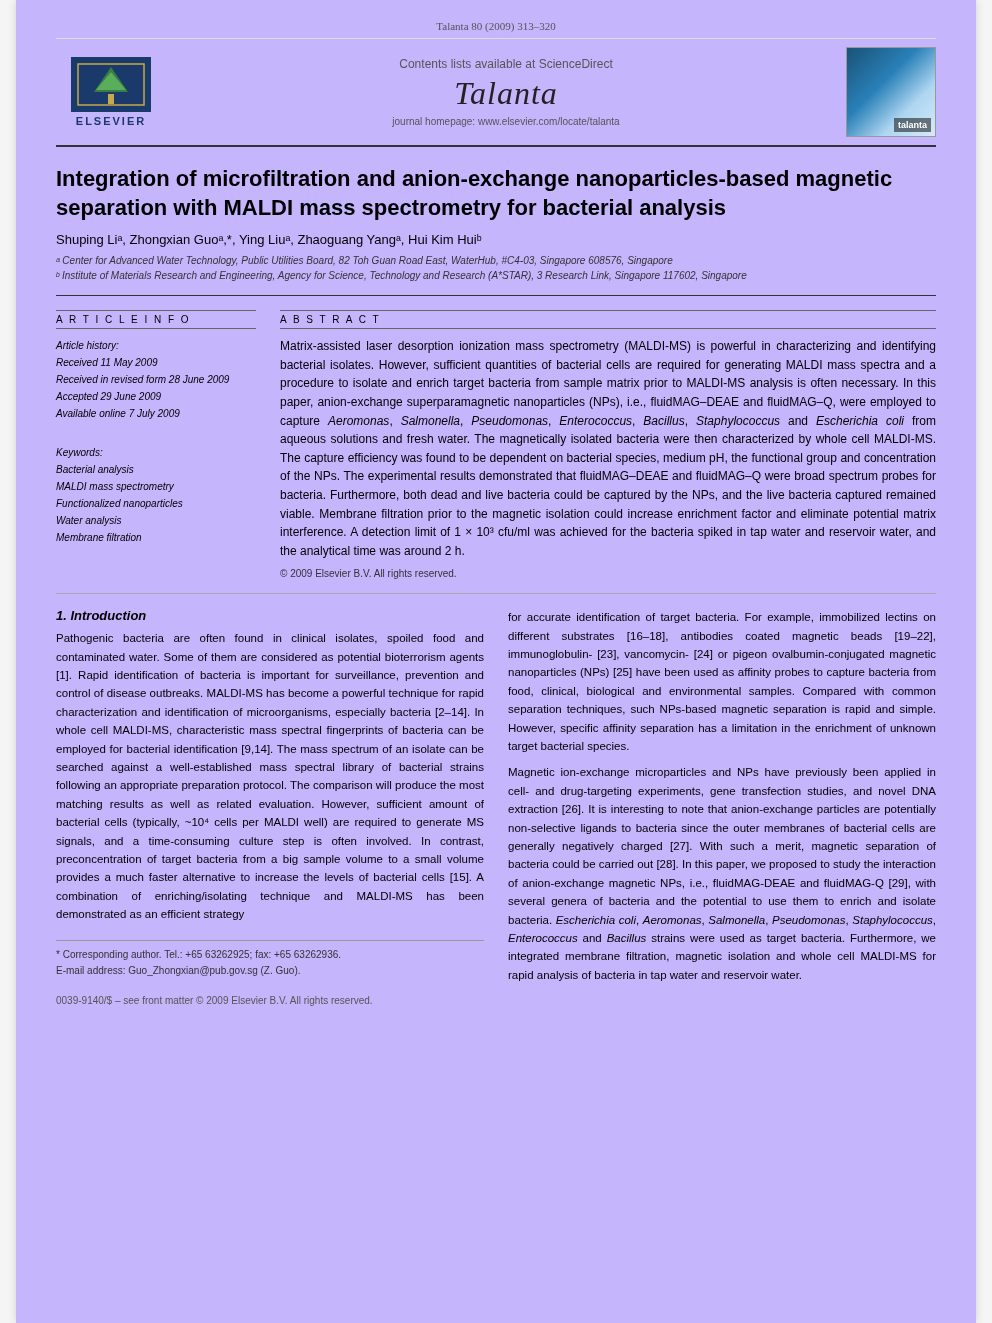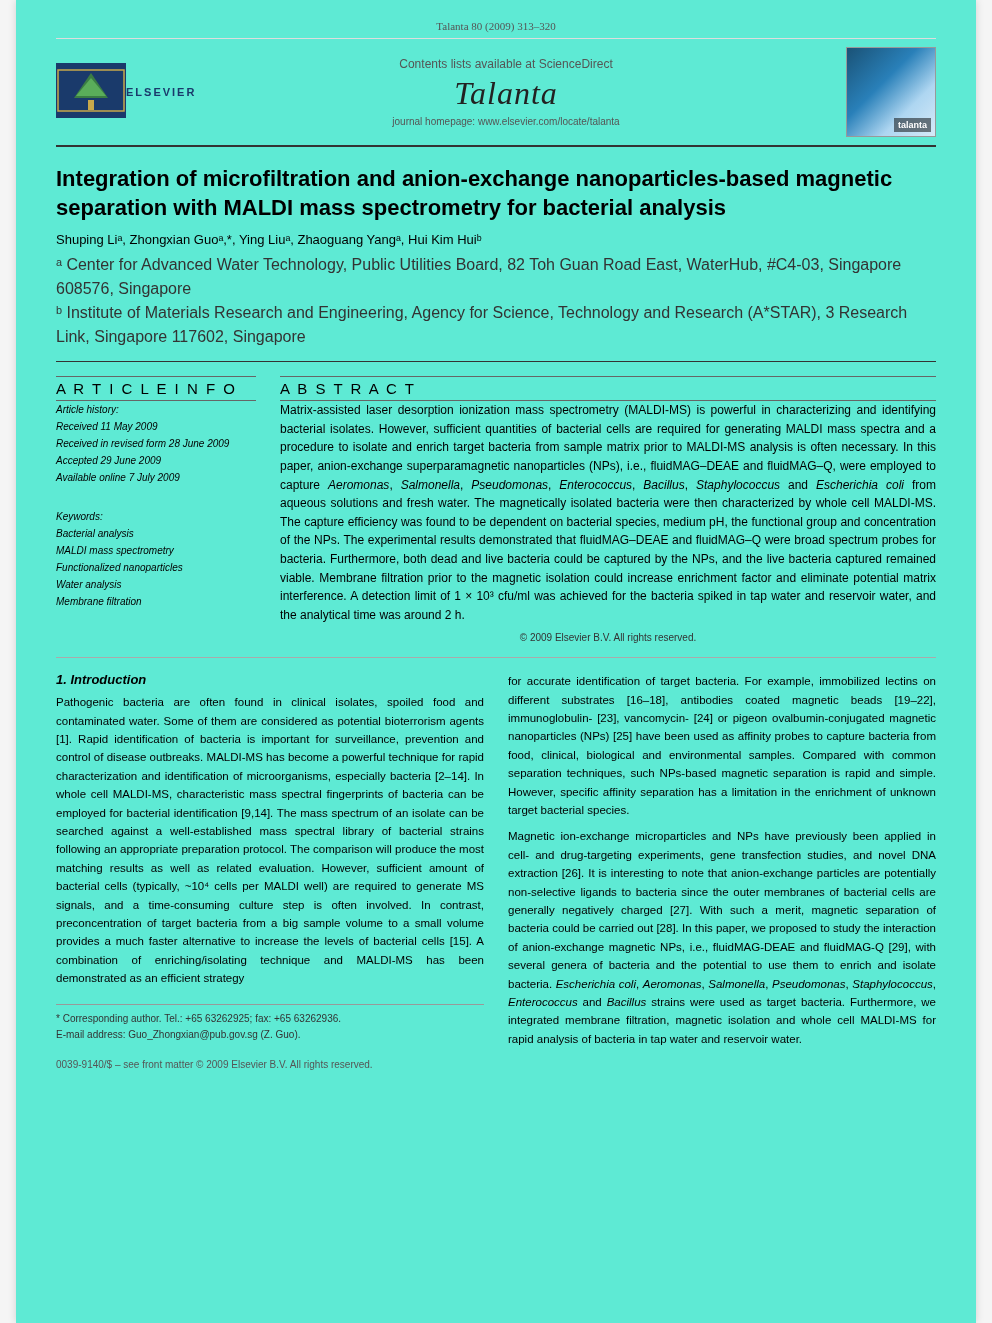--- a/index.html
+++ b/index.html
@@ -5,21 +5,21 @@
     * { margin: 0; padding: 0; box-sizing: border-box; }
     body {
       background: #f5f5f5;
       font-family: 'Times New Roman', Times, serif;
       font-size: 13px;
       color: #000;
       width: 992px;
       min-height: 1323px;
     }
     .page-container {
-      background: #5eead4;
+      background: #c4b5fd;
       width: 960px;
       margin: 0 auto;
       padding: 20px 40px 40px 40px;
       box-shadow: 0 0 8px rgba(0,0,0,0.15);
       min-height: 1323px;
     }
     
     .journal-top-bar {
       text-align: center;
       font-size: 11px;
@@ -32,21 +32,21 @@
     .journal-header {
       display: flex;
       align-items: center;
       justify-content: space-between;
       margin-bottom: 8px;
       border-bottom: 2px solid #333;
       padding-bottom: 8px;
     }
     .elsevier-logo {
       display: flex;
-      flex-direction: row;
+      flex-direction: column;
       align-items: center;
       width: 110px;
     }
     .elsevier-logo .logo-box {
       background: #1a3a6b;
       width: 80px;
       height: 55px;
       display: flex;
       align-items: center;
       justify-content: center;
@@ -120,48 +120,50 @@
       color: #000;
       margin-bottom: 10px;
     }
     .article-authors {
       font-size: 13px;
       font-family: Arial, sans-serif;
       color: #000;
       margin-bottom: 6px;
     }
     .author-affiliations {
-      font-size: 16px;
+      font-size: 10px;
+      font-style: italic;
       color: #333;
       line-height: 1.5;
       font-family: Arial, sans-serif;
     }
     
     .two-col-section {
       display: flex;
       gap: 24px;
       margin-top: 14px;
     }
     .left-col {
       width: 200px;
       flex-shrink: 0;
     }
     .right-col {
       flex: 1;
     }
     
     .section-heading {
-      font-size: 15px;
+      font-size: 10px;
       font-family: Arial, sans-serif;
       letter-spacing: 2px;
       text-transform: uppercase;
       color: #000;
       border-top: 1px solid #666;
       border-bottom: 1px solid #666;
       padding: 3px 0;
+      margin-bottom: 8px;
     }
     .article-history {
       font-size: 10px;
       font-style: italic;
       font-family: Arial, sans-serif;
       line-height: 1.7;
       margin-bottom: 22px;
     }
     .article-history .history-label {
       font-style: italic;
@@ -186,21 +188,21 @@
       font-family: Arial, sans-serif;
       line-height: 1.55;
       text-align: justify;
     }
     .abstract-text em {
       font-style: italic;
     }
     .copyright-line {
       font-size: 10px;
       font-family: Arial, sans-serif;
-      text-align: center;
+      text-align: left;
       margin-top: 8px;
       color: #333;
     }
     .divider-line {
       border: none;
       border-top: 1px solid #aaa;
       margin: 14px 0;
     }
     
     .body-section {

